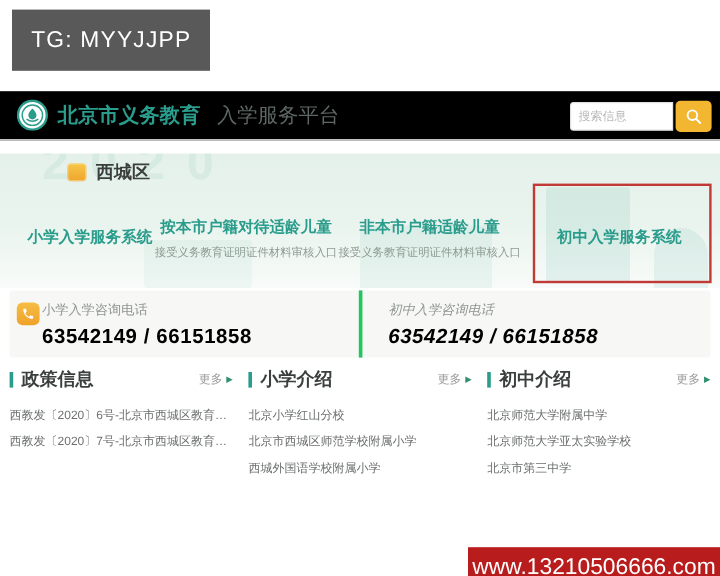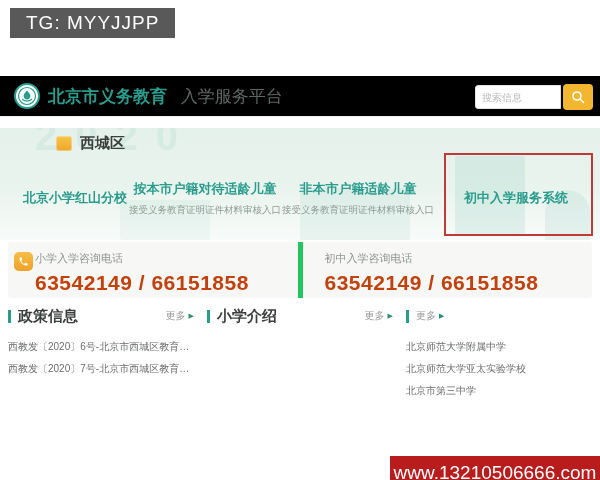--- a/index.html
+++ b/index.html
@@ -4,21 +4,21 @@
 <style>
   html,body{margin:0;padding:0;}
   body{
     width:600px;height:480px;position:relative;overflow:hidden;
     background:#ffffff;
     font-family:"Liberation Sans","DejaVu Sans",sans-serif;
     -webkit-font-smoothing:antialiased;
   }
   
   .tg-box{
-    position:absolute;left:10px;top:8px;height:30px;
+    position:absolute;left:10px;top:8px;height:51px;
     background:#595959;color:#fff;font-size:19px;letter-spacing:1px;
     display:flex;align-items:center;padding:0 16px;
   }
   .url-box{
     position:absolute;left:390px;top:456px;width:210px;height:33px;
     background:#b91c1c;color:#fff;font-size:19px;
     display:flex;align-items:center;justify-content:center;
   }
   
   .site-header{
@@ -85,29 +85,29 @@
   .highlight-box{
     position:absolute;left:444px;top:153px;width:145px;height:79px;
     border:2px solid #c23a35;z-index:5;pointer-events:none;
   }
   
   .contact-card{
     position:absolute;left:8px;top:242px;width:584px;height:56px;
     background:#f7f8f6;border-radius:3px;display:flex;
   }
   .contact-half{position:relative;flex:1;padding:9px 0 0 0;}
-  .contact-half.right{border-left:5px solid #22c55e;}
+  .contact-half.right{border-left:3px solid #22c55e;font-style:italic;}
   .phone-icon{
     position:absolute;left:6px;top:10px;width:19px;height:19px;border-radius:5px;
     background:linear-gradient(180deg,#f6bd45,#efa22a);
     display:flex;align-items:center;justify-content:center;
   }
   .contact-label{font-size:11px;color:#8f958f;margin-left:27px;}
   .contact-half.right .contact-label{margin-left:22px;}
-  .contact-number{font-size:21px;font-weight:bold;color:#c2410c;margin-left:27px;margin-top:5px;letter-spacing:.5px;}
+  .contact-number{font-size:17px;font-weight:bold;color:#000000;margin-left:27px;margin-top:5px;letter-spacing:.5px;}
   .contact-half.right .contact-number{margin-left:22px;}
   
   .columns{
     position:absolute;left:8px;top:308px;width:584px;display:flex;
   }
   .col{width:186px;}
   .col + .col{margin-left:13px;}
   .col-head{display:flex;align-items:center;height:16px;}
   .col-bar{width:3px;height:13px;background:#2a9c8c;margin-right:7px;}
   .col-title{font-size:15px;font-weight:bold;color:#3a3f3d;flex:1;}
@@ -157,21 +157,21 @@
   <div class="deco d3"></div>
   <div class="deco d4"></div>
 
   <div class="district-row">
     <span class="district-icon"></span>
     <span class="district-label">西城区</span>
   </div>
 
   <div class="nav-row">
     <div class="nav-item ni1">
-      <span class="nav-title">北京小学红山分校</span>
+      <span class="nav-title">小学入学服务系统</span>
     </div>
     <div class="nav-item ni2">
       <span class="nav-title">按本市户籍对待适龄儿童</span>
       <span class="nav-sub">接受义务教育证明证件材料审核入口</span>
     </div>
     <div class="nav-item ni3">
       <span class="nav-title">非本市户籍适龄儿童</span>
       <span class="nav-sub">接受义务教育证明证件材料审核入口</span>
     </div>
     <div class="nav-item ni4">
@@ -217,25 +217,31 @@
 
   <div class="col">
     <div class="col-head">
       <span class="col-bar"></span>
       <span class="col-title">小学介绍</span>
       <span class="col-more">
         <span>更多</span>
         <span class="arrow">▶</span>
       </span>
     </div>
+    <div class="col-list">
+      <div class="col-item">北京小学红山分校</div>
+      <div class="col-item">北京市西城区师范学校附属小学</div>
+      <div class="col-item">西城外国语学校附属小学</div>
+    </div>
   </div>
 
   <div class="col">
     <div class="col-head">
       <span class="col-bar"></span>
+      <span class="col-title">初中介绍</span>
       <span class="col-more">
         <span>更多</span>
         <span class="arrow">▶</span>
       </span>
     </div>
     <div class="col-list">
       <div class="col-item">北京师范大学附属中学</div>
       <div class="col-item">北京师范大学亚太实验学校</div>
       <div class="col-item">北京市第三中学</div>
     </div>

